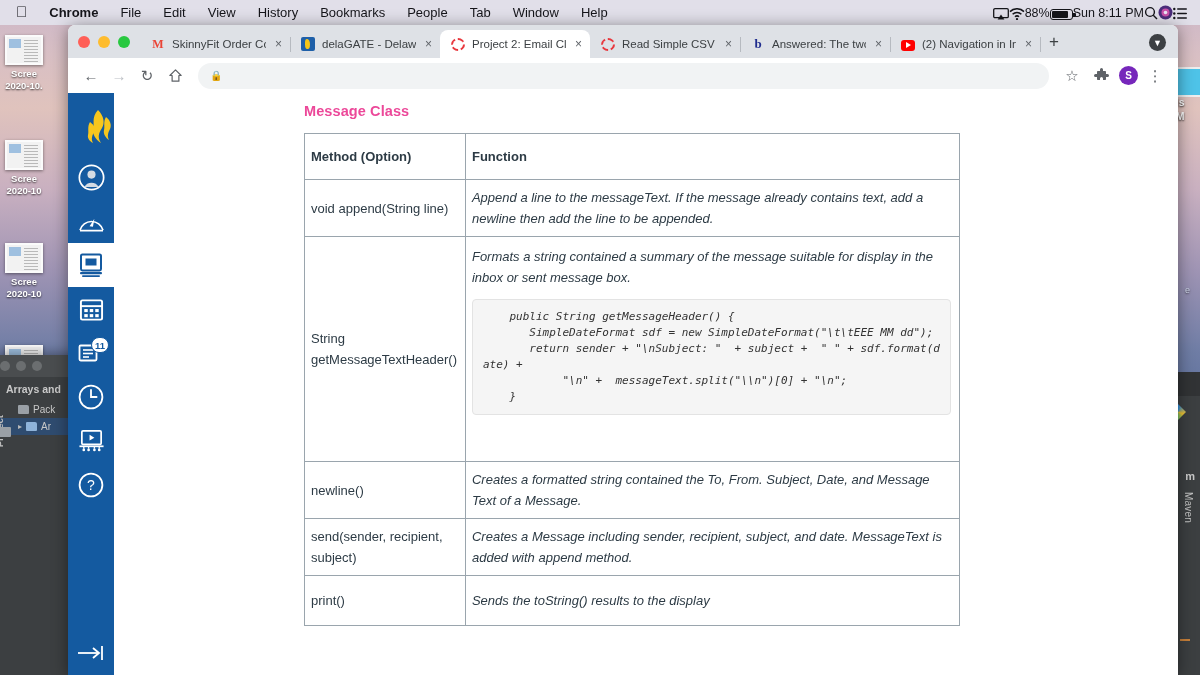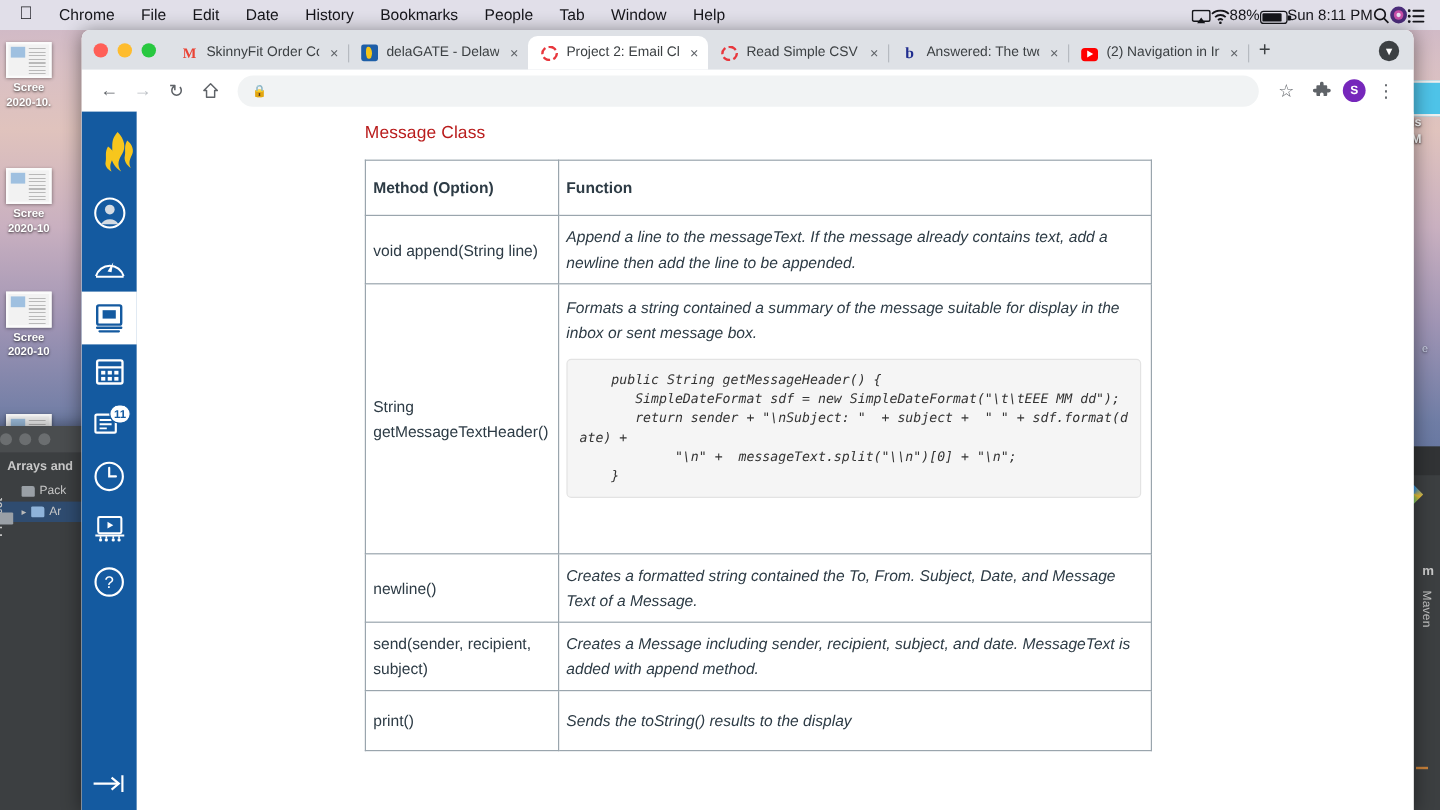--- a/index.html
+++ b/index.html
@@ -25,21 +25,21 @@
   #menubar {
     position: absolute; top: 0; left: 0;
     width: 1200px; height: 25px;
     background: rgba(226,226,236,0.93);
     display: flex; align-items: center;
     font-size: 13px; color: #15151a;
     padding: 0 10px;
   }
   #menubar .apple { font-size: 15px; padding: 0 11px 2px 6px; }
   #menubar .mi { padding: 0 11px; white-space: nowrap; }
-  #menubar .mi.bold { font-weight: normal; }
+  #menubar .mi.bold { font-weight: bold; }
   #menubar .right { margin-left: auto; display: flex; align-items: flex-end; padding-right: 2px;}
   #menubar .right .txt { font-size: 12.5px; white-space: nowrap; }
 
   .batt-wrap { display:flex; align-items:center; gap:4px; }
   .batt {
     width: 23px; height: 11px; border: 1.4px solid #15151a;
     border-radius: 3px; position: relative; display:block;
   }
   .batt::after {
     content:""; position:absolute; right:-4px; top:3px;
@@ -211,21 +211,21 @@
     font-size:9.5px; font-weight:bold; display:flex;align-items:center;justify-content:center;
     padding:0 3px; border:1.5px solid #145aa0;
   }
   .nav-logo { height: 56px; display:flex;align-items:center;justify-content:center; }
   .nav-expand { position:absolute; bottom: 12px; left:0; width:46px; display:flex; justify-content:center; }
 
   #content { flex: 1; overflow: hidden; padding: 0 0 0 0; position: relative; background:#fff; }
   #content-inner { padding: 10px 40px 0 190px; }
 
   h2#sect-title {
-    font-size: 14.5px; color: #b91c1c; font-weight: 400; margin-bottom: 14px; letter-spacing:.1px;
+    font-size: 14.5px; color: #ec4899; font-weight: 700; margin-bottom: 14px; letter-spacing:.1px;
   }
 
   table.mclass {
     border-collapse: collapse; width: 600px;
     border: 1px solid #6d7a85;
     font-size: 13px; color: #2d3b45; line-height: 21px;
   }
   table.mclass td, table.mclass th {
     border: 1px solid #9aa5ad;
     padding: 7px 8px 7px 6px;
@@ -303,21 +303,21 @@
     <div>ot ils</div>
     <div>0 PM</div>
   </div>
   <div class="right-small">e</div>
 
   <div id="menubar">
     <span class="apple"></span>
     <span class="mi bold">Chrome</span>
     <span class="mi">File</span>
     <span class="mi">Edit</span>
-    <span class="mi">Date</span>
+    <span class="mi">View</span>
     <span class="mi">History</span>
     <span class="mi">Bookmarks</span>
     <span class="mi">People</span>
     <span class="mi">Tab</span>
     <span class="mi">Window</span>
     <span class="mi">Help</span>
 
     <span class="right">
       <svg width="16" height="12" viewBox="0 0 16 12">
         <rect x="0.7" y="0.7" width="14.6" height="9" rx="1.3" fill="none" stroke="#15151a" stroke-width="1.3"></rect>

